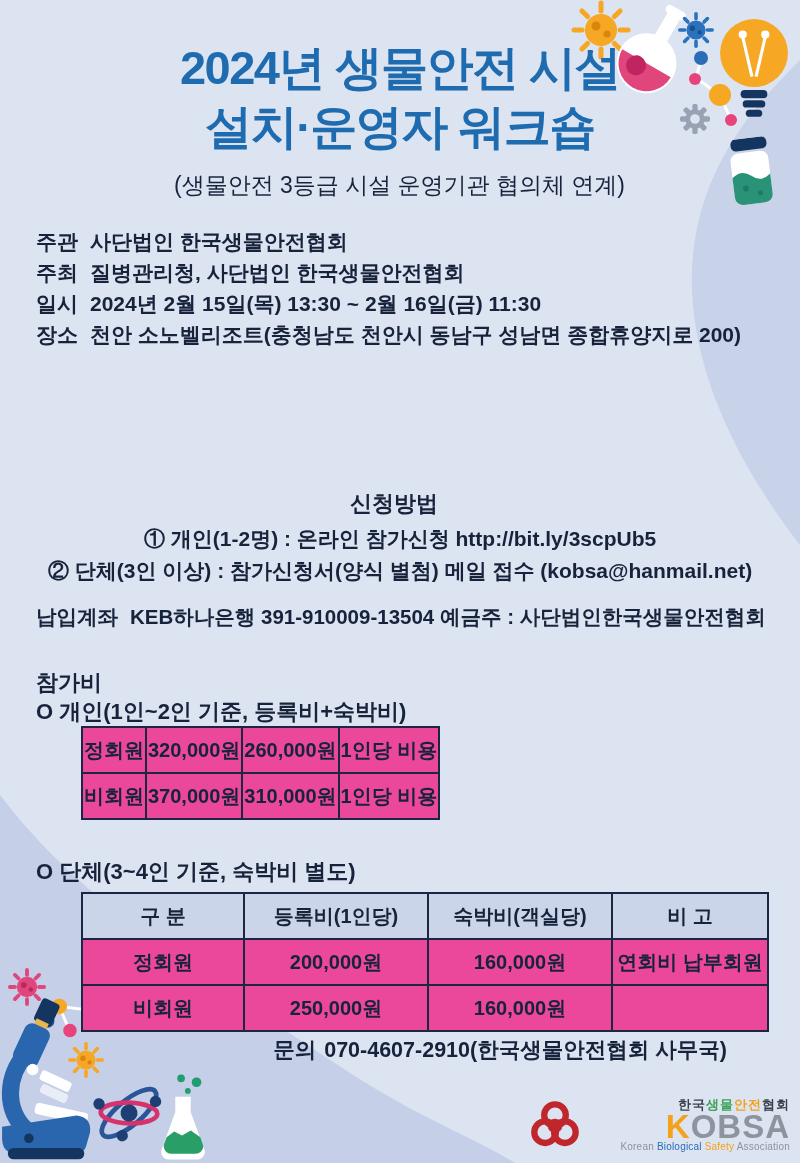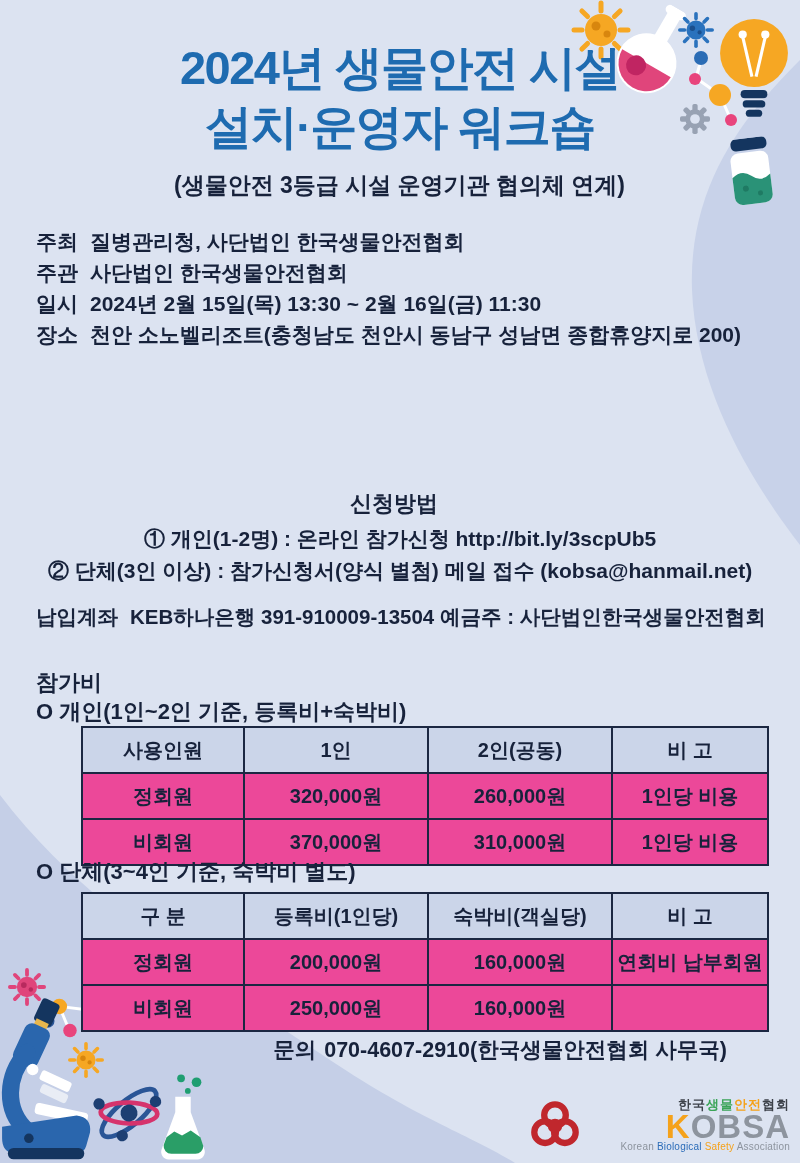--- a/index.html
+++ b/index.html
@@ -9,21 +9,21 @@
     font-family:"Liberation Sans", sans-serif;
   }
   .blob{position:absolute; z-index:0;}
   .deco{position:absolute; z-index:1;}
   .content{position:absolute; z-index:2;}
 
   #title{top:38px; left:0; right:0; text-align:center;
     font-size:47px; font-weight:900; letter-spacing:-1.5px;
     line-height:59px; color:#1e6bb0;}
   #subtitle{top:170px; left:0; right:1px; text-align:center;
-    font-size:23px; font-weight:700; white-space:nowrap;}
+    font-size:23px; font-weight:400; white-space:nowrap;}
 
   #info{top:226px; left:36px; font-size:21px; line-height:31px;}
   .info-row{white-space:nowrap; font-weight:600;}
   .lbl{font-weight:800; display:inline-block; margin-right:12px;}
 
   .section{left:36px; font-size:21px;}
   .h{font-weight:800; font-size:22px; line-height:30px; margin-bottom:4px; white-space:nowrap;}
   .item{padding-left:12px; line-height:32px; font-weight:600; white-space:nowrap;}
 
   #payment{top:603px; left:36px; font-size:20.5px; white-space:nowrap; font-weight:600;}
@@ -232,24 +232,24 @@
   </svg>
 
   <div class="content" id="title">
     <div>2024년 생물안전 시설</div>
     <div>설치·운영자 워크숍</div>
   </div>
   <div class="content" id="subtitle">(생물안전 3등급 시설 운영기관 협의체 연계)</div>
 
   <div class="content" id="info">
     <div class="info-row">
+      <span class="lbl">주관</span><span>사단법인 한국생물안전협회</span>
+    </div>
+    <div class="info-row">
       <span class="lbl">주최</span><span>질병관리청, 사단법인 한국생물안전협회</span>
-    </div>
-    <div class="info-row">
-      <span class="lbl">주관</span><span>사단법인 한국생물안전협회</span>
     </div>
     <div class="info-row">
       <span class="lbl">일시</span><span>2024년 2월 15일(목) 13:30 ~ 2월 16일(금) 11:30</span>
     </div>
     <div class="info-row">
       <span class="lbl">장소</span><span>천안 소노벨리조트(충청남도 천안시 동남구 성남면 종합휴양지로 200)</span>
     </div>
   </div>
 
 
@@ -261,26 +261,20 @@
 
   <div class="content" id="payment">
     <span class="lbl">납입계좌</span><span>KEB하나은행 391-910009-13504   예금주 : 사단법인한국생물안전협회</span>
   </div>
 
   <div class="content subhead" id="fees-heading">참가비</div>
   <div class="content subhead" id="tbl1-title">O 개인(1인~2인 기준, 등록비+숙박비)</div>
 
   <table class="content" id="table1">
     <tbody>
-        <tr class="head">
-      <td class="c1">사용인원</td>
-      <td class="c2">1인</td>
-      <td class="c3">2인(공동)</td>
-      <td class="c4">비 고</td>
-    </tr>
     <tr class="body">
       <td>정회원</td>
       <td>320,000원</td>
       <td>260,000원</td>
       <td>1인당 비용</td>
     </tr>
     <tr class="body">
       <td>비회원</td>
       <td>370,000원</td>
       <td>310,000원</td>

